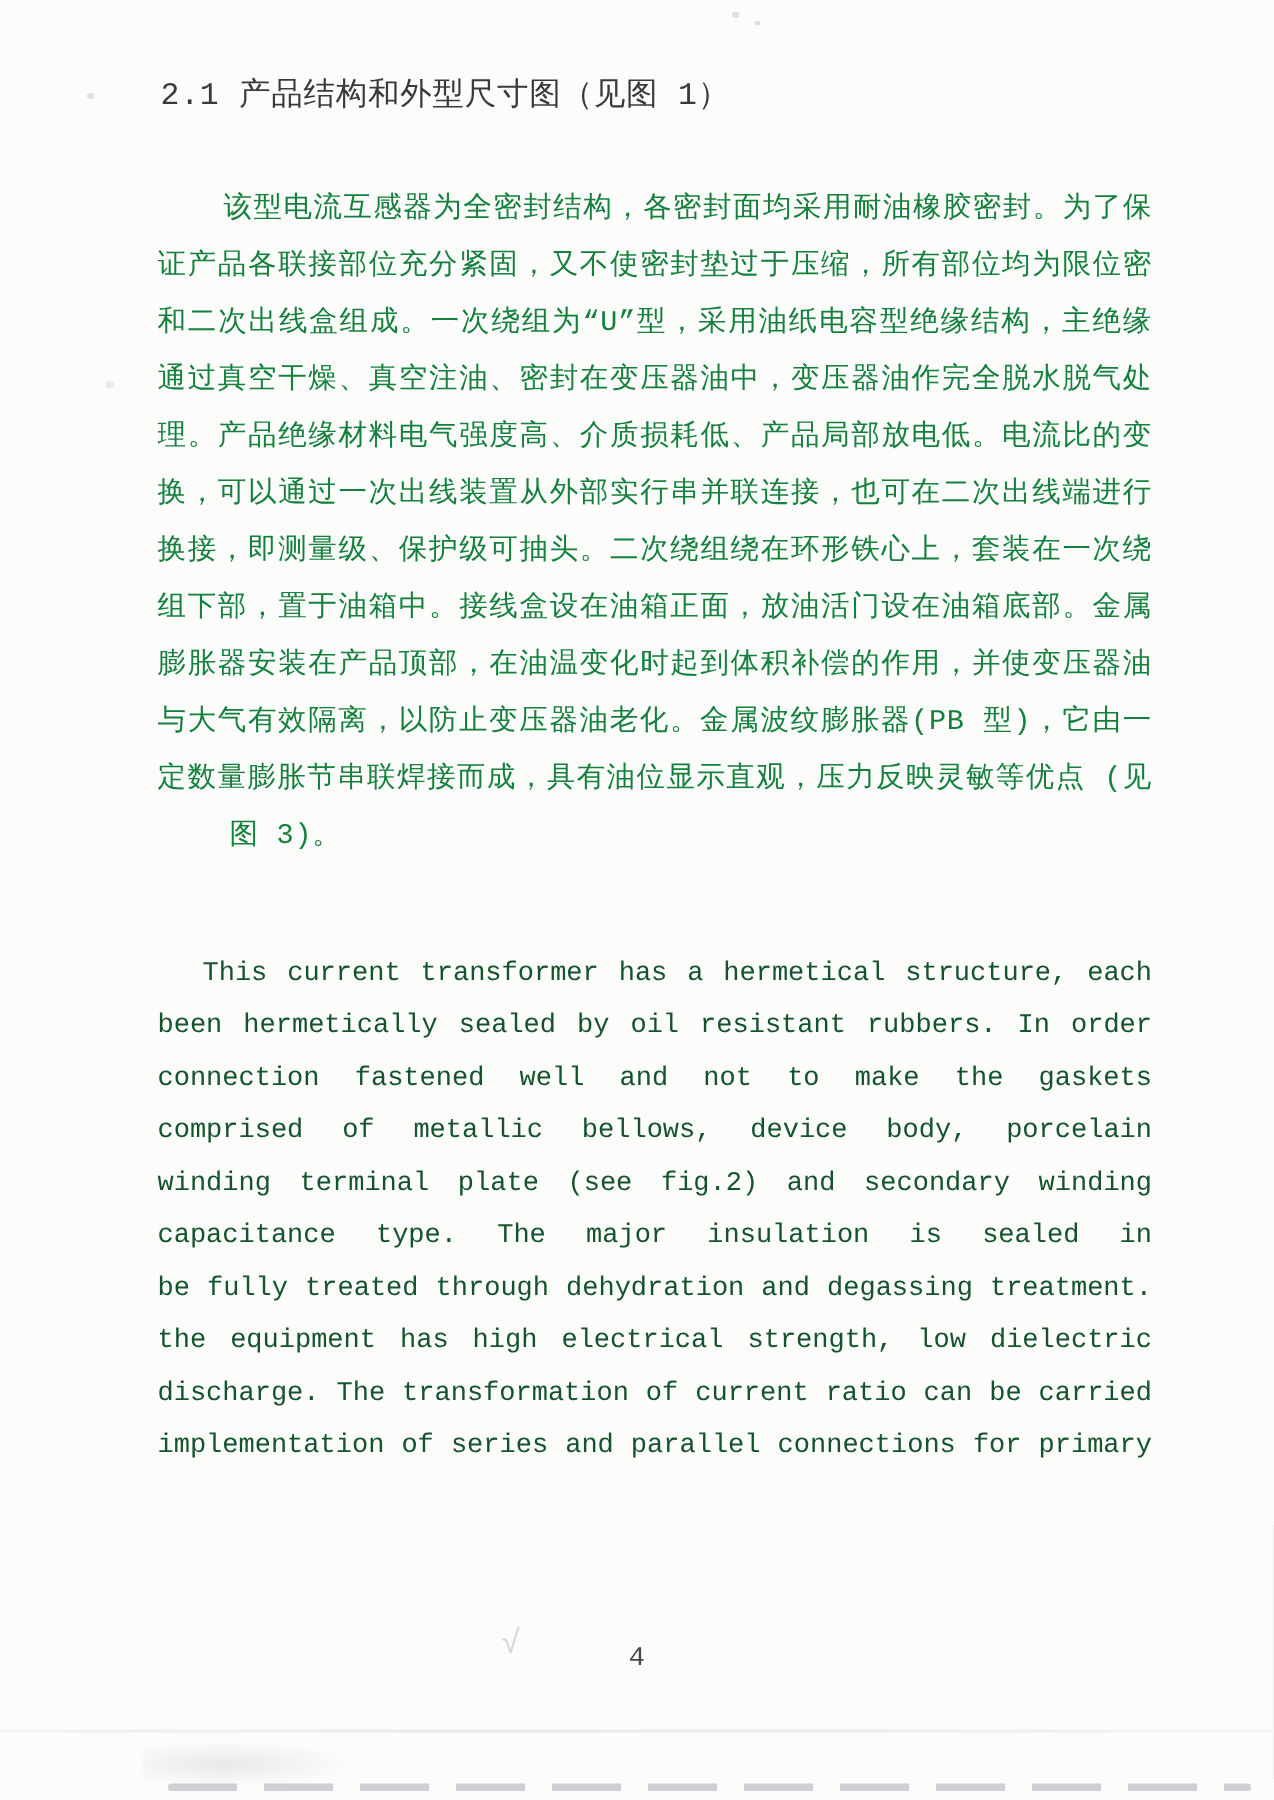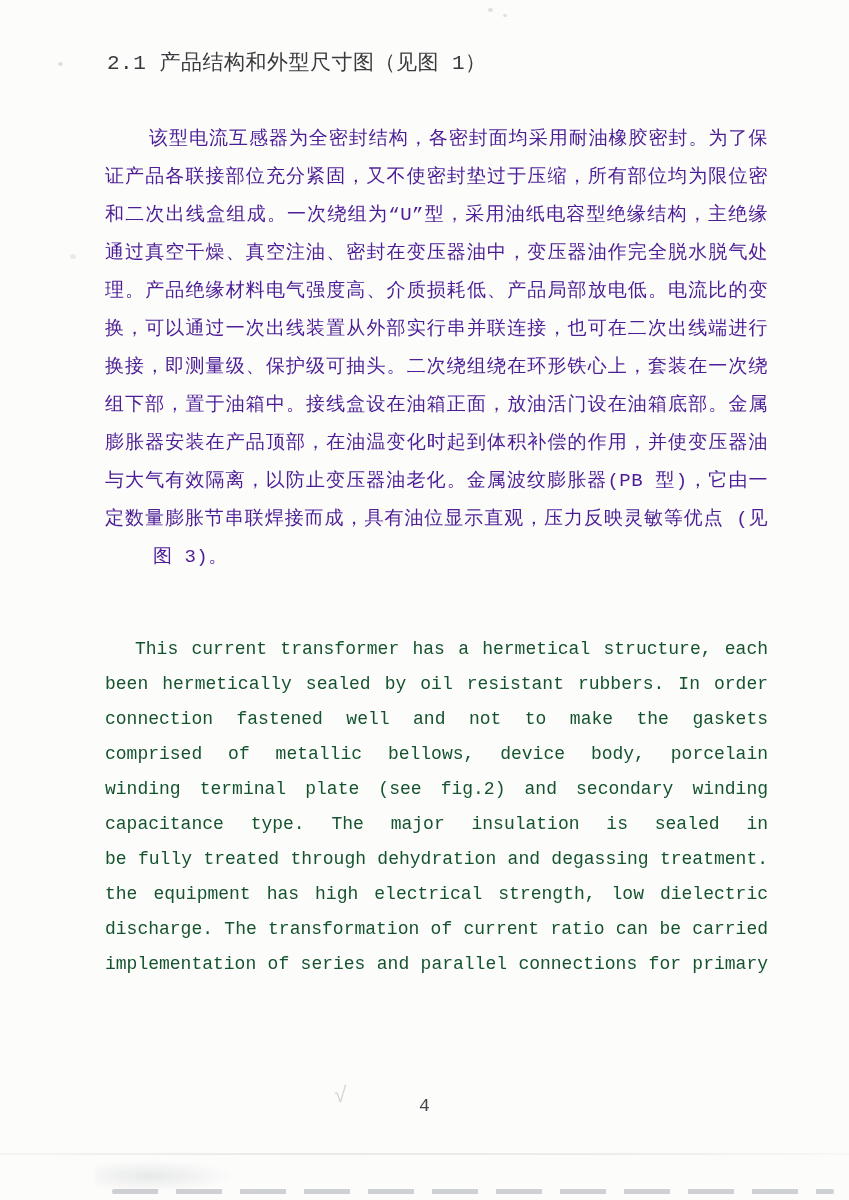--- a/index.html
+++ b/index.html
@@ -39,21 +39,21 @@
     text-align-last: justify;
     white-space: normal;
     overflow: hidden;
   }
 
   .para-zh { top: 120px; }
   .para-zh .line {
     font-size: 19px;
     line-height: 38px;
     height: 38px;
-    color: #4c1d95;
+    color: #15803d;
     letter-spacing: 0.5px;
   }
   .para-zh .line.first { text-indent: 44px; }
   .para-zh .line.last { text-align-last: left; margin-left: 48px; }
 
   .para-en { top: 632px; }
   .para-en .line {
     font-size: 18px;
     line-height: 35px;
     height: 35px;

